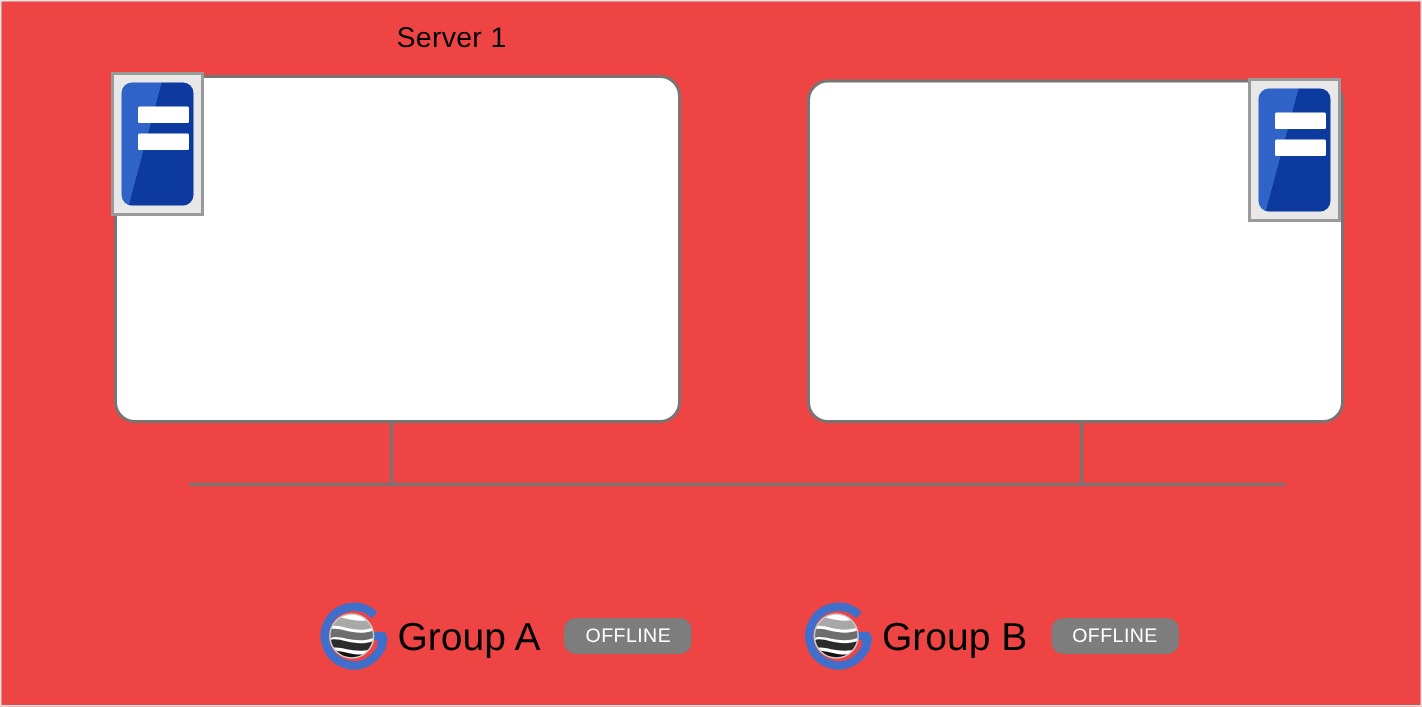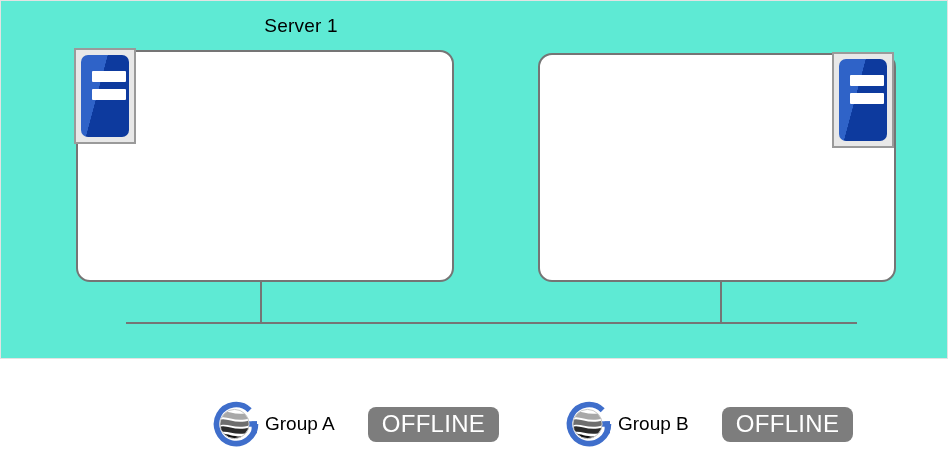--- a/index.html
+++ b/index.html
@@ -9,22 +9,22 @@
   }
   body {
     width: 948px;
     height: 471px;
     font-family: "Liberation Sans", sans-serif;
     overflow: hidden;
   }
   #stage {
     position: relative;
     width: 948px;
-    height: 359px;
-    background: #5eead4;
+    height: 471px;
+    background: #ef4444;
     box-sizing: border-box;
     border: 1px solid #e3e3e3;
   }
 
   
   .server-title {
     position: absolute;
     font-size: 19px;
     color: #000000;
     white-space: nowrap;
@@ -92,30 +92,30 @@
     align-items: center;
     height: 54px;
   }
   .group-logo {
     width: 54px;
     height: 54px;
     flex: 0 0 auto;
     display: block;
   }
   .group-label {
-    font-size: 19px;
+    font-size: 26px;
     color: #000000;
     margin-left: 2px;
     white-space: nowrap;
   }
   .status-badge {
-    margin-left: 33px;
+    margin-left: 16px;
     background: #7d7d7d;
     color: #ffffff;
-    font-size: 24px;
+    font-size: 13px;
     border-radius: 8px;
     padding: 5px 14px 6px 14px;
     line-height: 1;
     white-space: nowrap;
     letter-spacing: 0.3px;
   }
 </style>
 </head>
 <body>
 
@@ -165,21 +165,21 @@
         <path d="M9 24 C16 18, 27 30, 43 22 L43 27 C27 35, 16 23, 9 30 Z" fill="#6e6e6e"></path>
         <path d="M9 31 C16 25, 27 37, 43 29 L43 34 C27 42, 16 30, 9 37 Z" fill="#2b2b2b"></path>
         <path d="M9 38 C16 33, 27 44, 43 37 L43 45 L9 45 Z" fill="#111111"></path>
       </g>
       <circle cx="25.5" cy="27" r="14.6" fill="none" stroke="#c9c9c9" stroke-width="1"></circle>
     </svg>
     <span class="group-label">Group A</span>
     <span class="status-badge">OFFLINE</span>
   </div>
 
-  <div class="group-row" style="left:561px; top:396px;">
+  <div class="group-row" style="left:531px; top:396px;">
     <svg class="group-logo" viewBox="0 0 54 54">
       <path d="M46.5 27 A19.5 19.5 0 1 1 40.7 13.2" fill="none" stroke="#3f6ecb" stroke-width="5.6" stroke-linecap="butt"></path>
       <rect x="33.5" y="24.3" width="14.5" height="5.4" fill="#3f6ecb"></rect>
       <rect x="42.6" y="24.3" width="5.4" height="12" fill="#3f6ecb"></rect>
       <defs>
         <clipPath id="globeB">
           <circle cx="25.5" cy="27" r="14.6"></circle>
         </clipPath>
       </defs>
       <g clip-path="url(#globeB)">

